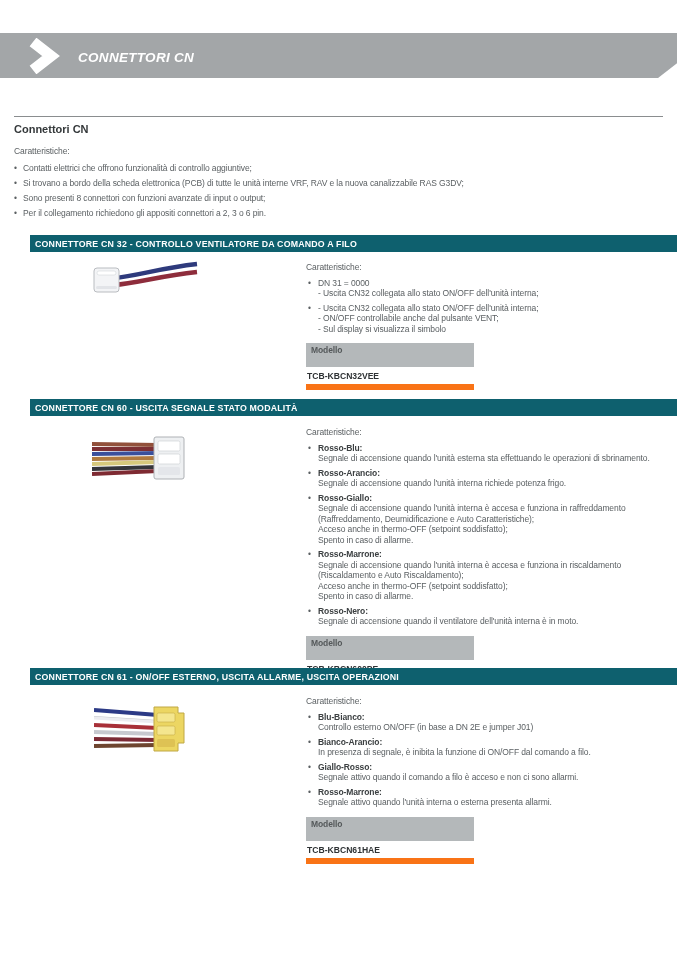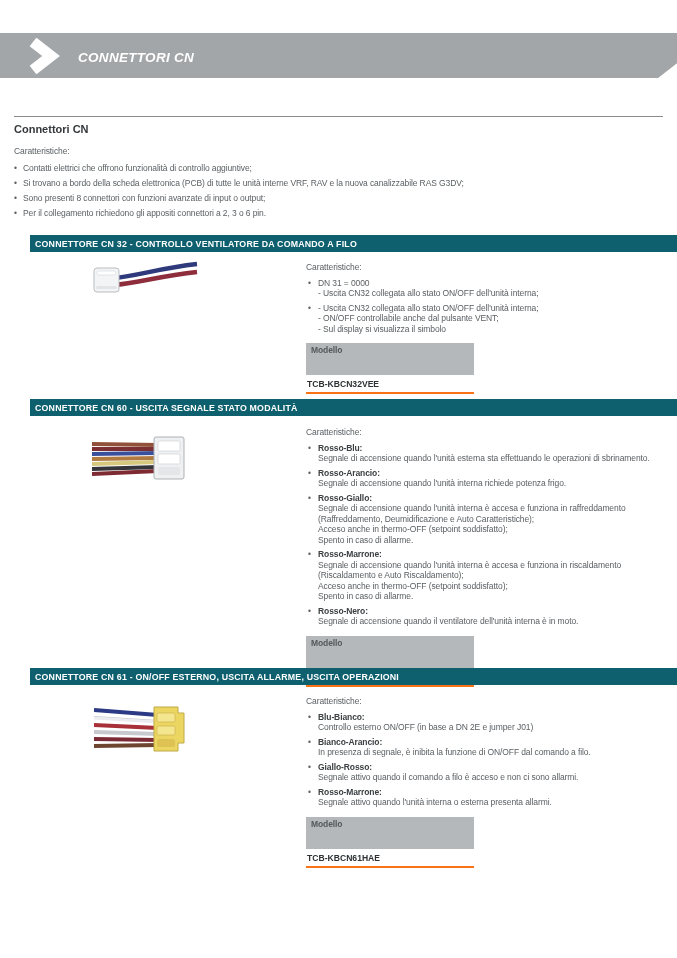--- a/index.html
+++ b/index.html
@@ -40,26 +40,26 @@
   .sec-right { position:absolute; left:276px; width:373px; font-size:8.5px; letter-spacing:-.1px; }
   .carat { line-height:10.5px; margin-bottom:5px; }
   .item { position:relative; padding-left:12px; margin-top:4px; }
   .item::before { content:"•"; position:absolute; left:2px; color:#5b6063; }
   .item-label { font-weight:bold; color:#3c4042; line-height:10.5px; white-space:nowrap; }
   .sec-cn32 .item-label { font-weight:normal; color:#5b6063; }
   .item-line { line-height:10.5px; white-space:nowrap; color:#5b6063; }
 
   .modello { width:168px; margin-top:9px; }
   .modello-bar {
-    height:32px; line-height:15px; background:#b4b8ba; color:#54585a;
+    height:24px; line-height:15px; background:#b4b8ba; color:#54585a;
     font-size:8.5px; font-weight:bold; padding-left:5px; box-sizing:border-box;
   }
   .modello-model {
     font-size:8.6px; font-weight:bold; color:#2e3234; padding:4px 0 3px 1px;
-    border-bottom:2px solid #f97316; letter-spacing:0;
+    border-bottom:6px solid #f97316; letter-spacing:0;
   }
 
   
   .sec-cn32 { top:235px; }
   .sec-cn32 .sec-img { left:62px; top:24px; }
   .sec-cn32 .sec-right { top:27px; }
   .sec-cn60 { top:399px; }
   .sec-cn60 .sec-img { left:62px; top:36px; }
   .sec-cn60 .sec-right { top:28px; }
   .sec-cn61 { top:668px;border-radius:6px; }

